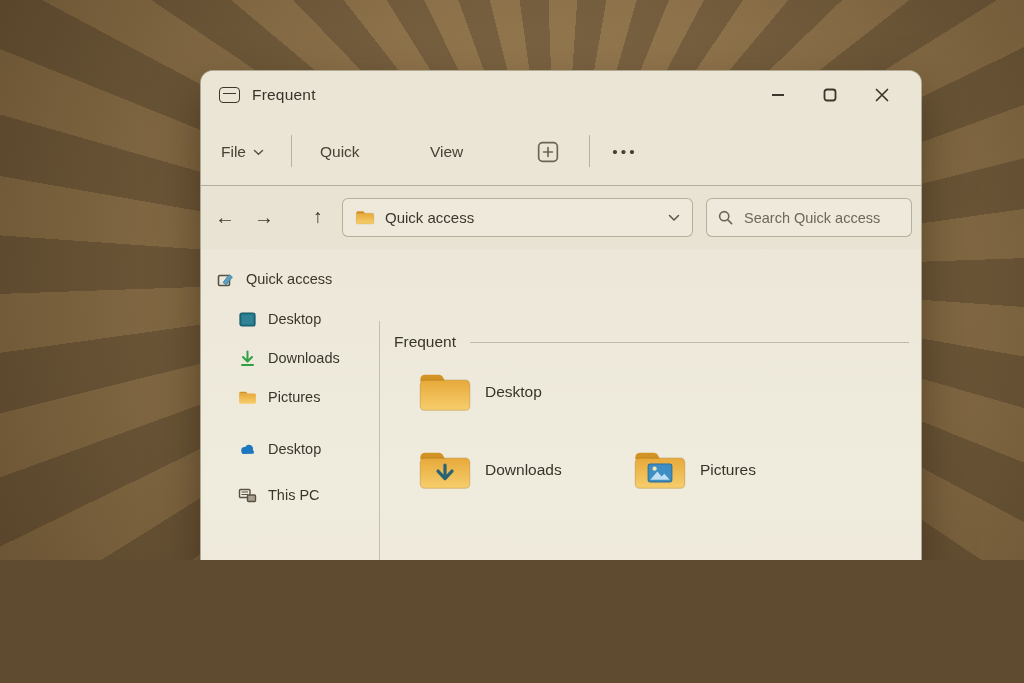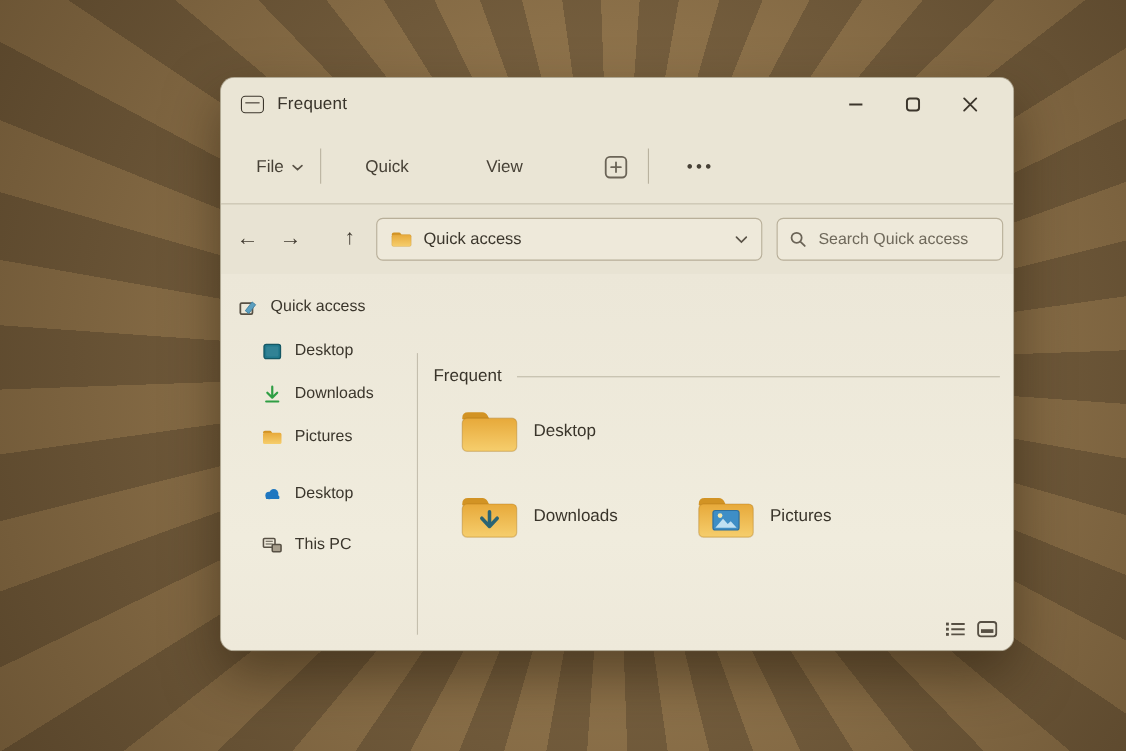--- a/index.html
+++ b/index.html
@@ -1,37 +1,37 @@
 <!DOCTYPE html>
 <html><head>
 <meta charset="utf-8">
 <style>
   html,body{margin:0;padding:0;}
   body{font-family:"Liberation Sans","DejaVu Sans",sans-serif;background:#5f4b30;}
-  .stage{position:relative;width:1024px;height:683px;overflow:hidden;
+  .stage{position:relative;width:1024px;height:560px;overflow:hidden;
     background:repeating-conic-gradient(from 4deg at 54.5% 49%, #6f5838 0deg 6deg, #8a6e46 6deg 12deg);}
   .stage::after{content:"";position:absolute;inset:0;pointer-events:none;
     background:radial-gradient(circle at 54.5% 49%, rgba(255,230,185,.22) 0%, rgba(255,230,185,.06) 38%, rgba(30,20,8,.28) 100%);}
 
   .window{position:absolute;left:200px;top:70px;width:720px;height:520px;
     background:#ece7d8;border:1px solid rgba(105,90,65,.45);border-radius:13px;
     box-shadow:0 22px 48px rgba(35,23,8,.5);overflow:hidden;z-index:2;}
 
   
   .titlebar{position:absolute;left:0;top:0;right:0;height:48px;background:#eae5d5;display:flex;align-items:center;padding:0 18px;}
   .app-ico{width:19px;height:14px;border:1.8px solid #3c362c;border-radius:4px;position:relative;flex:0 0 auto;}
   .app-ico::after{content:"";position:absolute;left:3px;right:3px;top:4.5px;height:1.8px;background:#3c362c;}
   .win-title{margin-left:12px;font-size:15.5px;color:#38332a;letter-spacing:.2px;}
   .controls{margin-left:auto;display:flex;align-items:center;gap:22px;padding-right:6px;}
   .ctl{width:30px;height:30px;display:flex;align-items:center;justify-content:center;cursor:default;}
   .ctl svg{display:block;}
 
   
   .menubar{position:absolute;left:0;top:48px;right:0;height:66px;background:#eae5d5;border-bottom:1px solid rgba(105,95,72,.4);}
-  .menubar .mi{position:absolute;top:18px;height:30px;display:flex;align-items:center;font-size:15.5px;color:#474136;margin-left:12px;}
+  .menubar .mi{position:absolute;top:18px;height:30px;display:flex;align-items:center;font-size:15.5px;color:#474136;}
   .mi-file{left:20px;gap:7px;}
   .mi-home{left:119px;}
   .mi-view{left:229px;}
   .mi-newtab{left:336px;top:15px;}
   .mi-more{left:402px;top:15px;width:44px;justify-content:center;letter-spacing:3px;font-size:15px;color:#3f3a30;}
   .msep{position:absolute;top:16px;width:1px;height:32px;background:rgba(105,95,72,.38);}
   .msep1{left:90px;}
   .msep2{left:388px;}
 
   

